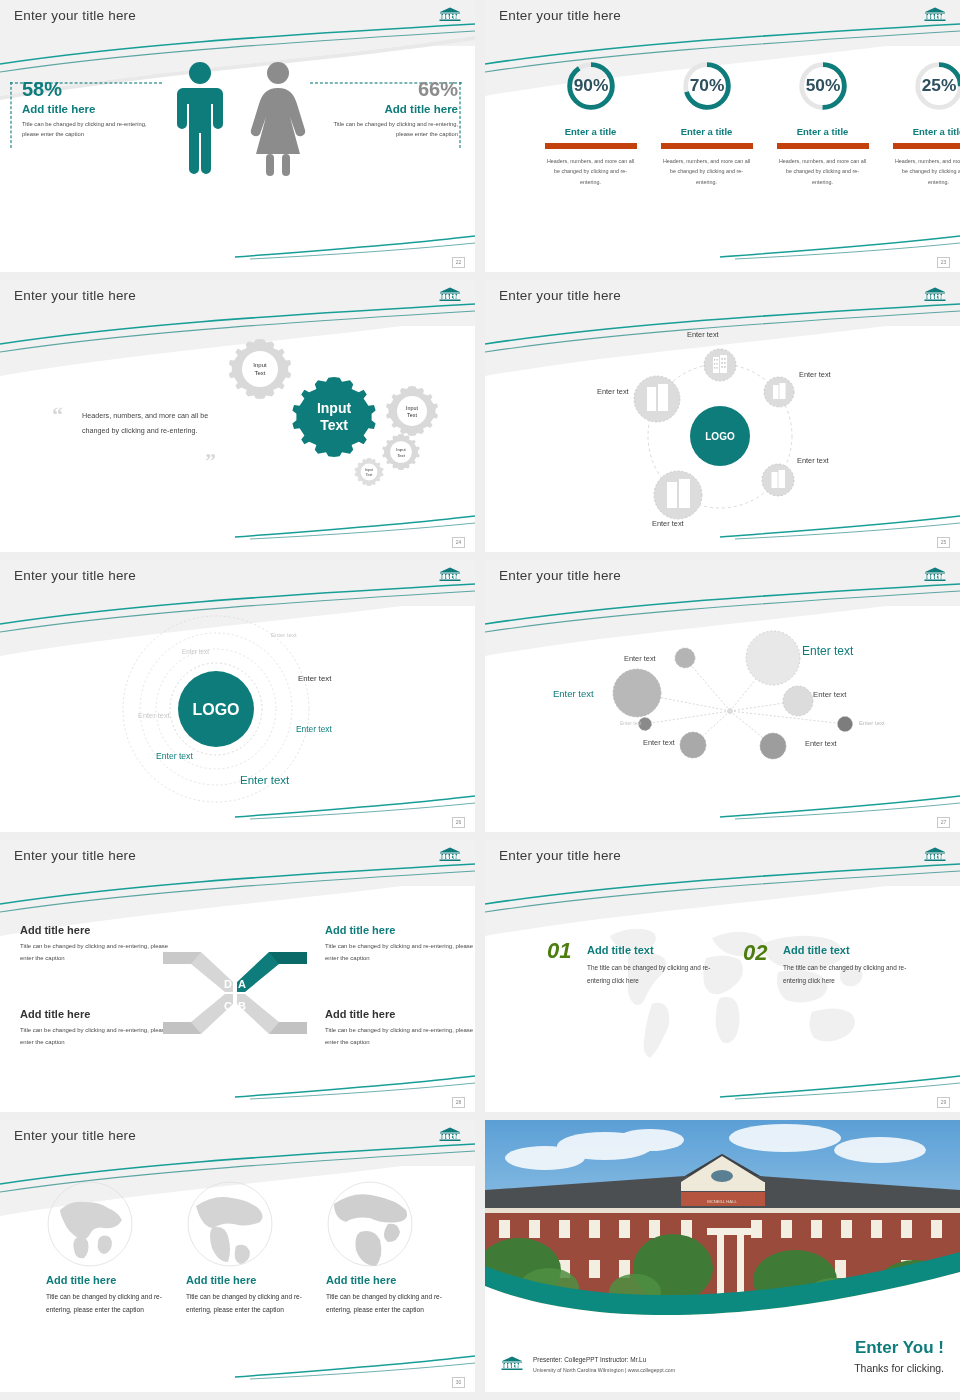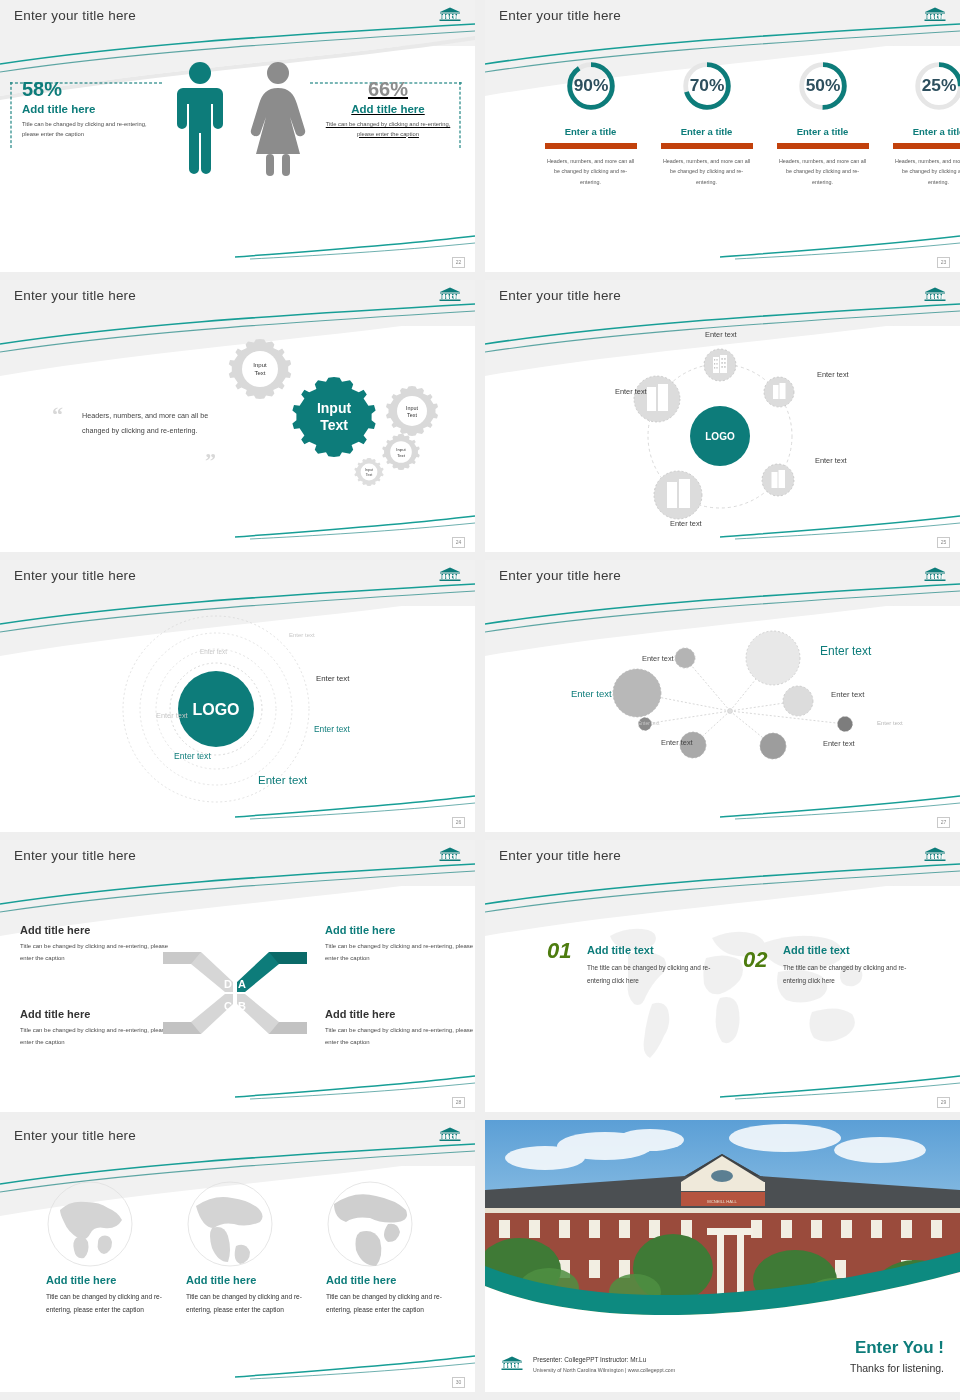--- a/index.html
+++ b/index.html
@@ -61,21 +61,21 @@
   .donut-val{font-size:13px;font-weight:bold;fill:#2d4f5e;}
   .donut-ttl{font-size:9.5px;font-weight:bold;color:#0d7c7a;margin-top:8px;padding-bottom:6px;border-bottom:6px solid #c2410c;}
   .donut-cap{font-size:5.4px;color:#5a5a5a;line-height:1.9;margin-top:7px;}
 
   
   .quote-box{position:absolute;left:40px;top:78px;width:150px;}
   .quote-txt{font-size:7.2px;color:#444;line-height:2.1;}
   .qmark{position:absolute;font-size:22px;color:#d8d8d8;font-family:"Liberation Serif",serif;font-weight:bold;}
 
   
-  .lbl{position:absolute;font-size:7.4px;color:#3c3c3c;white-space:nowrap;margin-left:18px;}
+  .lbl{position:absolute;font-size:7.4px;color:#3c3c3c;white-space:nowrap;}
   .lbl.t{color:#0d7c7a;}
   .lbl.fade{color:#c7c7c7;}
 
   
   .x-txt{position:absolute;width:150px;}
   .x-h{font-size:11px;font-weight:bold;color:#333;}
   .x-h.t{color:#0d7c7a;}
   .x-p{font-size:6px;color:#4b4b4b;line-height:1.95;margin-top:5px;}
 
   
@@ -143,21 +143,21 @@
         <path d="M13 28 h34 a6 6 0 0 1 6 6 v30 a5 5 0 0 1 -10 0 v-20 h-2 v65 a5 5 0 0 1 -10 0 v-36 h-2 v36 a5 5 0 0 1 -10 0 v-65 h-2 v20 a5 5 0 0 1 -10 0 v-30 a6 6 0 0 1 6 -6 z" fill="#0d7c7a"></path>
       </svg>
 
       <svg style="position:absolute;left:246px;top:14px;width:64px;height:116px;" viewBox="0 0 64 116">
         <circle cx="32" cy="13" r="11" fill="#8c8c8c"></circle>
         <path d="M32 28 c-11 0 -16 6 -19 16 l-8 26 a5 5 0 0 0 9 4 l6 -17 -10 37 h44 l-10 -37 6 17 a5 5 0 0 0 9 -4 l-8 -26 c-3 -10 -8 -16 -19 -16 z" fill="#8c8c8c"></path>
         <rect x="20" y="94" width="8" height="22" rx="4" fill="#8c8c8c"></rect>
         <rect x="36" y="94" width="8" height="22" rx="4" fill="#8c8c8c"></rect>
       </svg>
 
-      <div class="g-col" style="left:318px;top:32px;text-align:center;width:140px;text-decoration:underline;">
+      <div class="g-col" style="left:318px;top:32px;text-align:right;width:140px;">
         <div class="g-pct grey">66%</div>
         <div class="g-ttl">Add title here</div>
         <div class="g-cap">Title can be changed by clicking and re-entering, please enter the caption</div>
       </div>
     </div>
     <div class="pagenum">22</div>
   </div>
 
   <div class="slide">
     <div class="hdr"></div>
@@ -586,21 +586,21 @@
 
       <div style="position:absolute;left:62px;top:52px;">
         <div class="num" style="position:absolute;left:0;top:0;">01</div>
         <div style="position:absolute;left:40px;top:6px;width:140px;">
           <div class="num-h">Add title text</div>
           <div class="num-p">The title can be changed by clicking and re-entering click here</div>
         </div>
       </div>
 
       <div style="position:absolute;left:258px;top:52px;">
-        <div class="num" style="position:absolute;left:0;top:9px;">02</div>
+        <div class="num" style="position:absolute;left:0;top:2px;">02</div>
         <div style="position:absolute;left:40px;top:6px;width:140px;">
           <div class="num-h">Add title text</div>
           <div class="num-p">The title can be changed by clicking and re-entering click here</div>
         </div>
       </div>
     </div>
     <div class="pagenum">29</div>
   </div>
 
   <div class="slide">
@@ -768,16 +768,16 @@
         <rect x="16" y="16" width="3" height="10" fill="#0d7c7a"></rect>
       <rect x="23" y="16" width="3" height="10" fill="#0d7c7a"></rect>
         <rect x="30" y="16" width="3" height="10" fill="#0d7c7a"></rect>
       <rect x="37" y="16" width="3" height="10" fill="#0d7c7a"></rect>
         <rect x="5" y="27" width="42" height="3" fill="#0d7c7a"></rect>
       <text x="26" y="25" font-size="11" font-weight="bold" fill="#fff" text-anchor="middle" font-family="Liberation Sans, sans-serif">UNCW</text>
     </svg>
     <div class="pres-1">Presenter: CollegePPT   Instructor: Mr.Lu</div>
     <div class="pres-2">University of North Carolina Wilmington  |  www.collegeppt.com</div>
     <div class="thanks-h">Enter You !</div>
-    <div class="thanks-s">Thanks for listening.</div>
+    <div class="thanks-s">Thanks for clicking.</div>
   </div>
 
 </div>
 
 </body></html>

